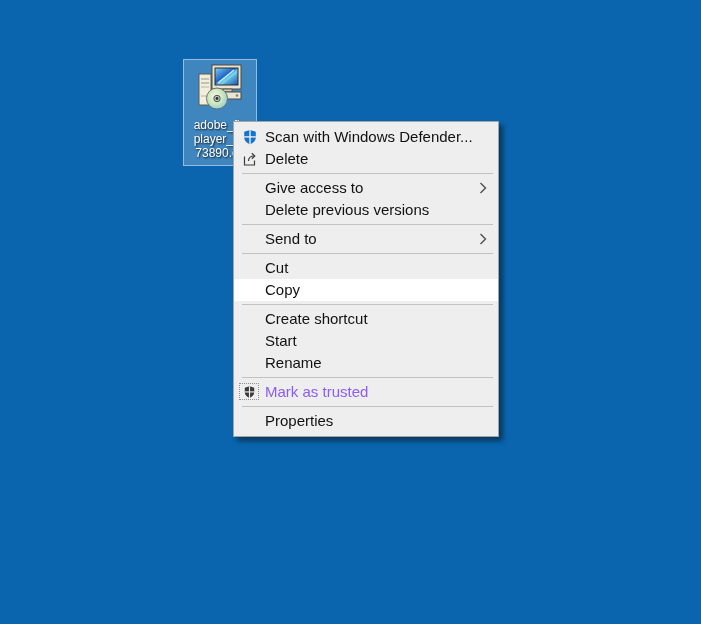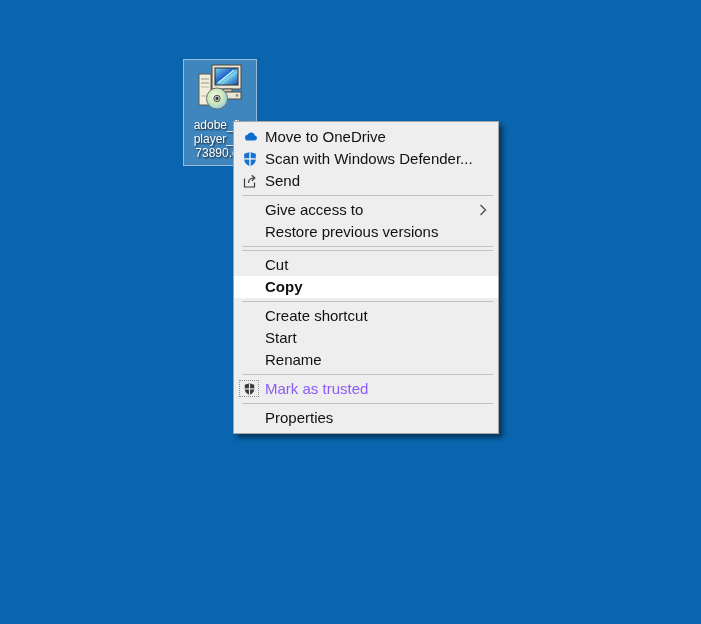--- a/index.html
+++ b/index.html
@@ -35,21 +35,21 @@
     padding:4px 0;
     z-index:10;
     cursor:default;
   }
   .menu-item{
     position:relative;height:22px;line-height:22px;
     padding-left:31px;font-size:15px;color:#111111;
     white-space:nowrap;
   }
   .menu-item.bold{font-weight:bold;}
-  .menu-item.hovered{background:#ffffff;font-weight:bold;}
+  .menu-item.hovered{background:#ffffff;}
   .menu-item.disabled{color:#8b5cf6;}
   .menu-icon{
     position:absolute;left:8px;top:3px;width:16px;height:16px;
   }
   .trusted-box{
     position:absolute;left:5px;top:2px;width:20px;height:17px;
     border:1px dotted #8f8f8f;box-sizing:border-box;
     display:flex;align-items:center;justify-content:center;
   }
   .submenu-arrow{
@@ -105,61 +105,61 @@
     <div>73890.ex</div>
   </div>
 </div>
 
 <div class="context-menu">
 
 
 
 
 
-  <div class="menu-item">
-    <svg class="menu-icon" viewBox="0 0 16 16">
-      <path d="M4.2 11.4 h8.1 c1.5 0 2.7-1 2.7-2.4 0-1.2-1-2.2-2.2-2.4 C12.4 4.6 10.9 3.4 9.1 3.4 7.5 3.4 6.1 4.4 5.6 5.8 4.2 5.9 3 7 3 8.4 c0 1.3.9 2.4 1.2 3 z" fill="#0c6cd0"></path>
-    </svg>
-    <span>Move to OneDrive</span>
-  </div>
 
   <div class="menu-item">
     <svg class="menu-icon" viewBox="0 0 16 16">
       <path d="M8 1 L13.8 2.8 V8 C13.8 11.9 10.9 14.3 8 15.3 C5.1 14.3 2.2 11.9 2.2 8 V2.8 Z" fill="#1273d2"></path>
       <rect x="7.3" y="1" width="1.4" height="14.3" fill="#eeeeee"></rect>
       <rect x="2.2" y="7.2" width="11.6" height="1.4" fill="#eeeeee"></rect>
     </svg>
     <span>Scan with Windows Defender...</span>
   </div>
 
   <div class="menu-item">
     <svg class="menu-icon" viewBox="0 0 16 16">
       <path d="M2.5 5.5 V14 H12.5 V9.5" fill="none" stroke="#3c3c3c" stroke-width="1.2"></path>
       <path d="M6.5 10 C6.5 6.6 9 5 12.2 5" fill="none" stroke="#3c3c3c" stroke-width="1.2"></path>
       <path d="M9.8 2.2 L12.8 5 L9.8 7.8" fill="none" stroke="#3c3c3c" stroke-width="1.2"></path>
     </svg>
-    <span>Send</span>
+    <span>Delete</span>
   </div>
 
   <div class="menu-separator"></div>
 
   <div class="menu-item">
     <span>Give access to</span>
     <svg class="submenu-arrow" viewBox="0 0 8 12">
       <path d="M1.5 1 L6.5 6 L1.5 11" fill="none" stroke="#505050" stroke-width="1.4"></path>
     </svg>
   </div>
 
 
   <div class="menu-item">
-    <span>Restore previous versions</span>
-  </div>
-
-  <div class="menu-separator"></div>
-
+    <span>Delete previous versions</span>
+  </div>
+
+  <div class="menu-separator"></div>
+
+  <div class="menu-item">
+    <span>Send to</span>
+    <svg class="submenu-arrow" viewBox="0 0 8 12">
+      <path d="M1.5 1 L6.5 6 L1.5 11" fill="none" stroke="#505050" stroke-width="1.4"></path>
+    </svg>
+  </div>
 
   <div class="menu-separator"></div>
 
   <div class="menu-item">
     <span>Cut</span>
   </div>
 
   <div class="menu-item hovered">
     <span>Copy</span>
   </div>

